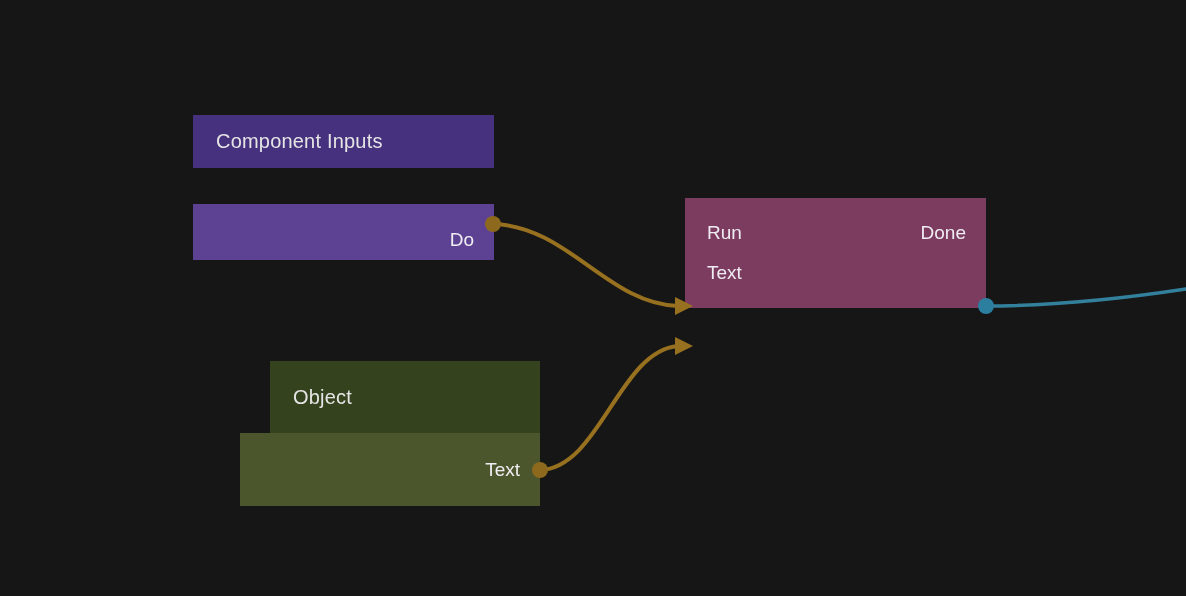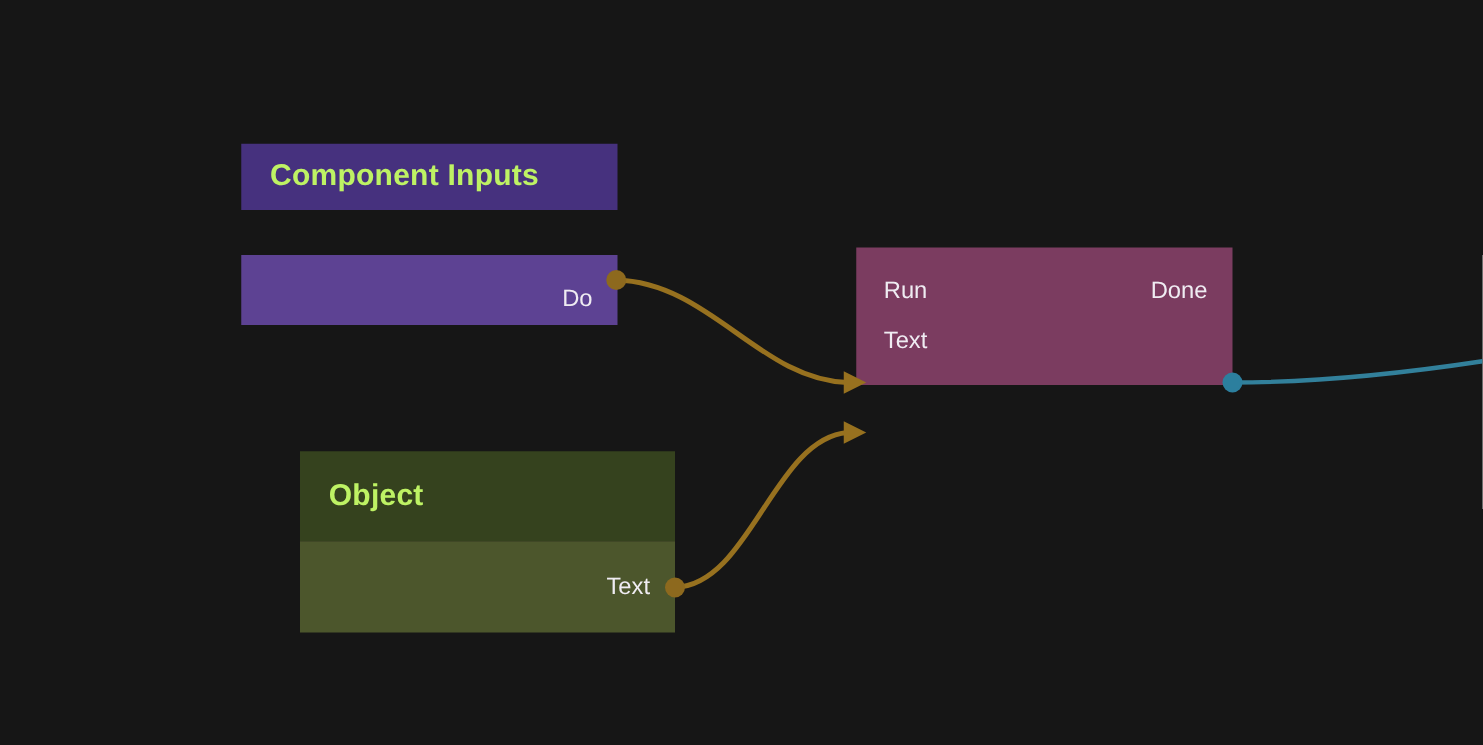--- a/index.html
+++ b/index.html
@@ -29,23 +29,23 @@
     z-index: 1;
     display: flex;
     flex-direction: column;
   }
   .node-header {
     display: flex;
     align-items: center;
     padding: 0 23px;
   }
   .node-title {
-    color: #bef264;
-    font-size: 24px;
-    font-weight: 700;
+    color: #e5e5e5;
+    font-size: 20px;
+    font-weight: 400;
     letter-spacing: 0.2px;
   }
   .node-body {
     display: flex;
     flex-direction: column;
   }
   .port-row {
     height: 40px;
     display: flex;
     align-items: center;
@@ -83,21 +83,21 @@
       <span class="node-title" data-interactable="false">Component Inputs</span>
     </div>
     <div class="node-body" data-interactable="false" style="background-color: rgb(93, 66, 147); margin-top: 36px;">
       <div class="port-row out" data-interactable="true">
         <span class="port-label" data-interactable="false">Do</span>
       </div>
     </div>
   </div>
 
   <div class="node node-object" data-interactable="true">
-    <div class="node-header" data-interactable="true" style="background-color: rgb(53, 66, 30);">
+    <div class="node-header" data-interactable="true" style="background-color: rgb(53, 66, 30); margin-left: 30px;">
       <span class="node-title" data-interactable="false">Object</span>
     </div>
     <div class="node-body" data-interactable="false" style="background-color: rgb(76, 86, 44);">
       <div class="port-row out" data-interactable="true">
         <span class="port-label" data-interactable="false">Text</span>
       </div>
     </div>
   </div>
 
   <div class="node node-function" data-interactable="true">

